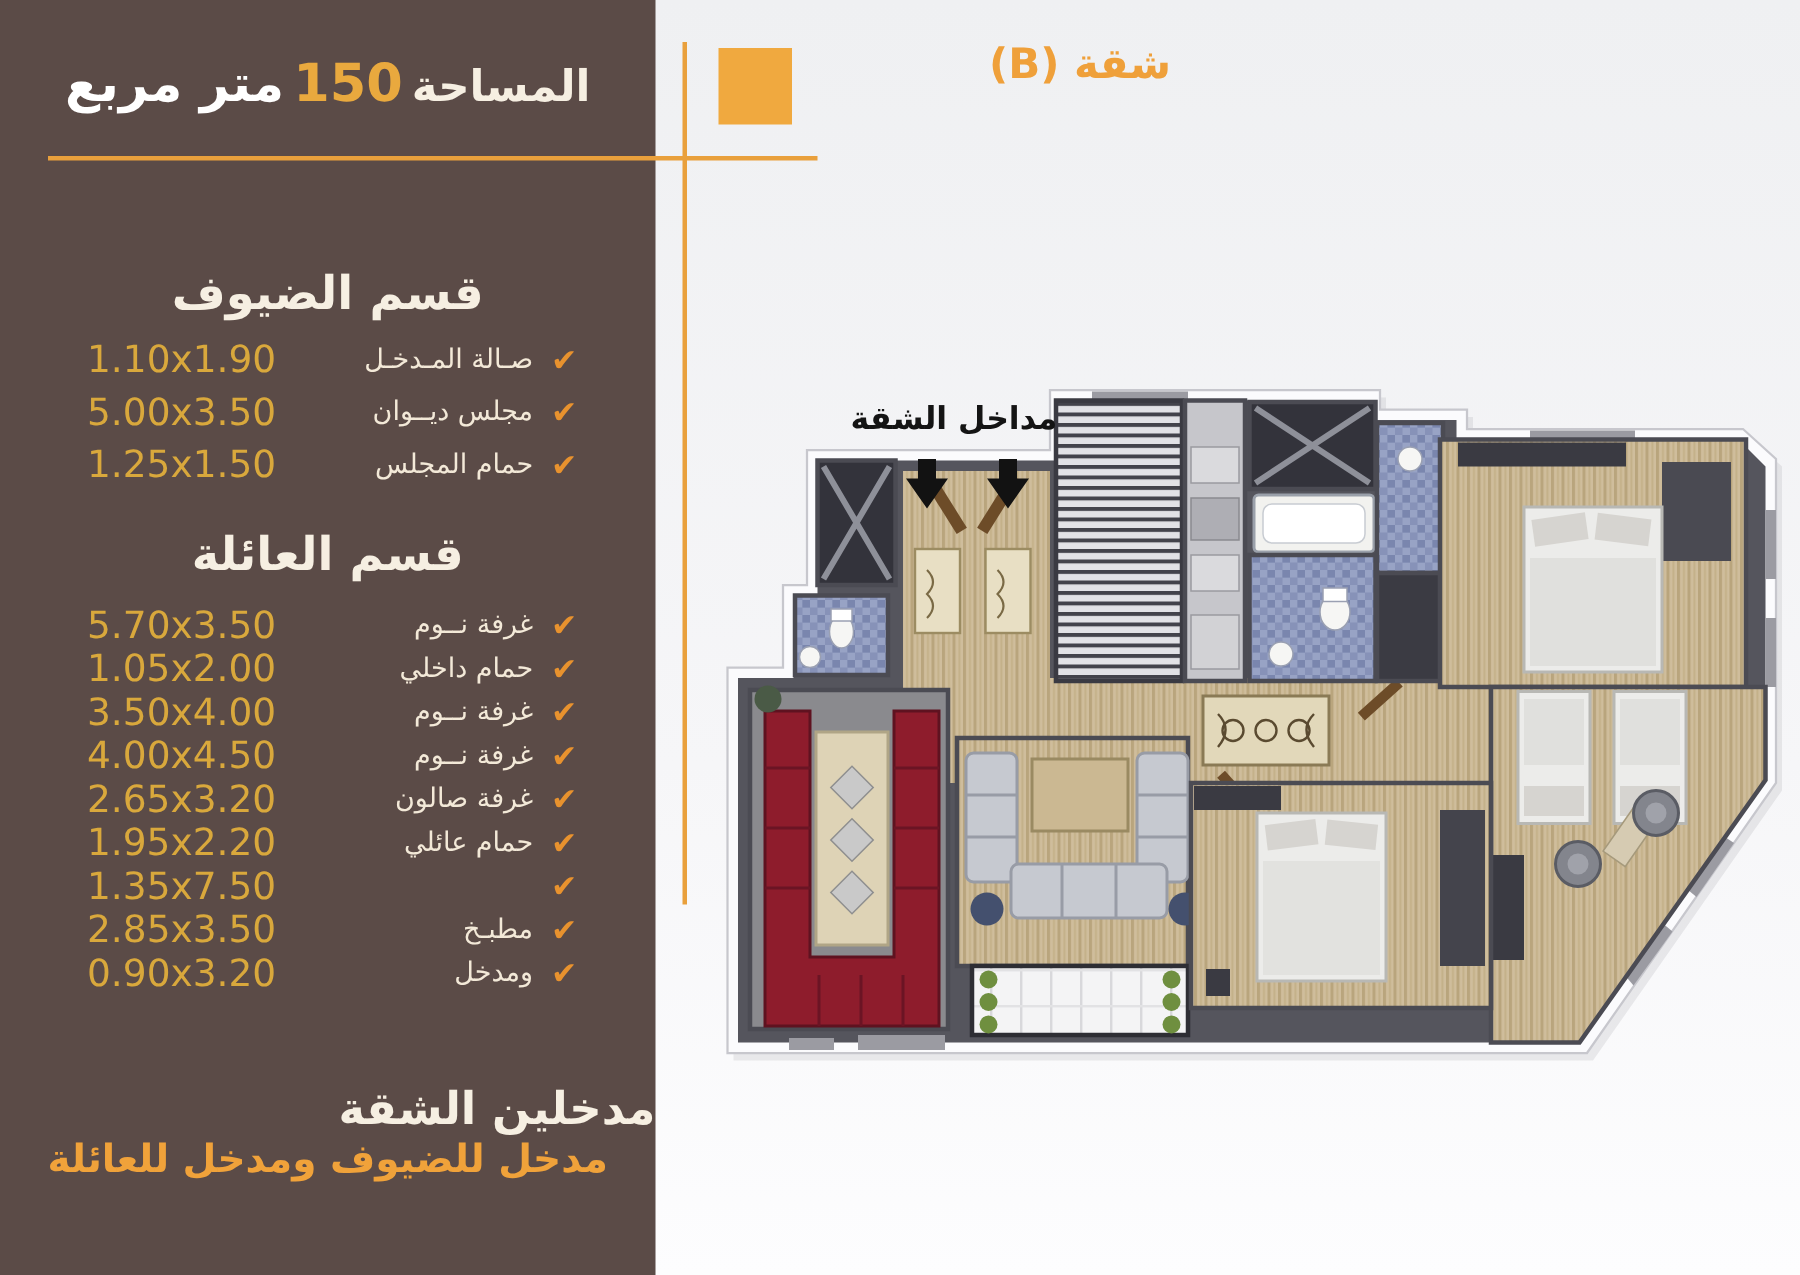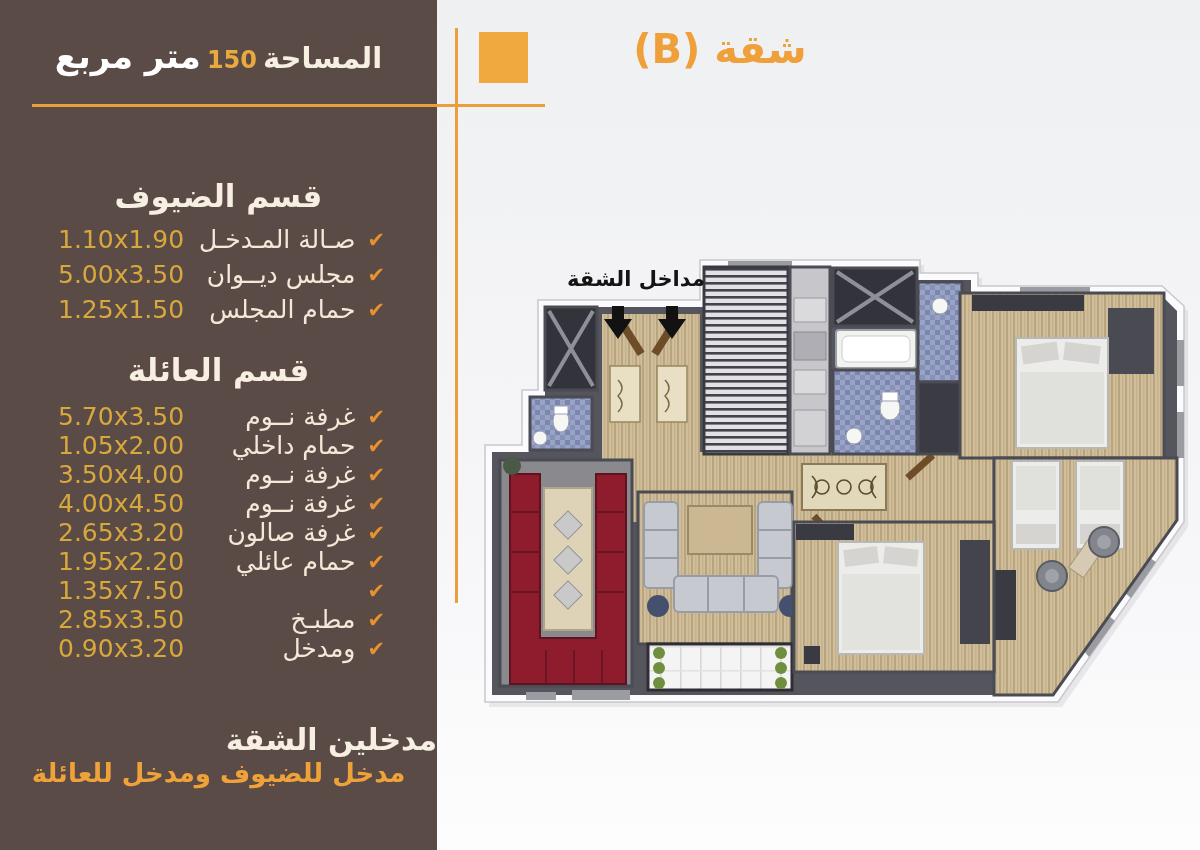--- a/index.html
+++ b/index.html
@@ -11,54 +11,54 @@
   }
   
   .sidebar {
     position:absolute; left:0; top:0; width:437px; height:850px;
     background:#5b4b47; color:#f5ecdd; direction:rtl;
   }
   .area-line {
     position:absolute; top:36px; right:0; left:0; text-align:center;
     font-size:29px; font-weight:bold; color:#f6efe2; letter-spacing:.5px;
   }
-  .area-line .num  { color:#e9a93e; font-size:24px; font-weight:bold; padding:0 6px; }
+  .area-line .num  { color:#e9a93e; font-size:35px; font-weight:bold; padding:0 6px; }
   .area-line .unit { color:#ffffff; font-size:34px; }
   .sec-title {
     position:absolute; right:0; left:0; text-align:center;
     font-size:31px; font-weight:bold; color:#f6efe2;
   }
   .rows { position:absolute; right:0; left:0; }
   .row {
     display:flex; direction:rtl; align-items:center;
     padding:0 52px 0 58px;
   }
   .row .check { color:#e8922e; font-size:21px; margin-left:12px; flex:0 0 auto; }
   .row .check::before { content:"✔"; }
-  .row .rname { flex:1 1 auto; text-align:left; font-size:25px; color:#f3e9d8; white-space:nowrap; }
+  .row .rname { flex:1 1 auto; text-align:left; font-size:18px; color:#f3e9d8; white-space:nowrap; }
   .row .dims  { flex:0 0 125px; direction:ltr; text-align:right; font-size:25px; color:#d9a83c; }
   .rows.guest .row  { height:35px; }
   .rows.family .row { height:29px; }
   .rows.guest .row .rname, .rows.family .row .rname { text-align:right; }
   .row .spacer { flex:1 1 auto; }
   .footer1 {
     position:absolute; top:722px; right:0; left:0; text-align:right;
     font-size:30px; font-weight:bold; color:#f6efe2;
   }
   .footer2 {
     position:absolute; top:758px; right:0; left:0; text-align:center;
     font-size:26px; font-weight:bold; color:#f0a23a;
   }
   
   .h-rule  { position:absolute; left:32px;  top:104px; width:513px; height:3px; background:#e9a03c; }
   .v-rule  { position:absolute; left:455px; top:28px;  width:3px;  height:575px; background:#e9a03c; }
   .sq      { position:absolute; left:479px; top:32px;  width:49px; height:51px; background:#f0a93f; }
   .apt-title {
     position:absolute; left:575px; top:26px; width:290px; text-align:center;
-    direction:rtl; font-size:40px; font-weight:bold; color:#efa03a;
+    direction:rtl; font-size:28px; font-weight:bold; color:#efa03a;
   }
   
   .plan { position:absolute; left:460px; top:240px; width:740px; height:470px; }
   .plan-label { font-size:21px; font-weight:bold; fill:#141414; direction:rtl; }
 </style>
 </head>
 <body>
 
 <aside class="sidebar">
   <div class="area-line">

